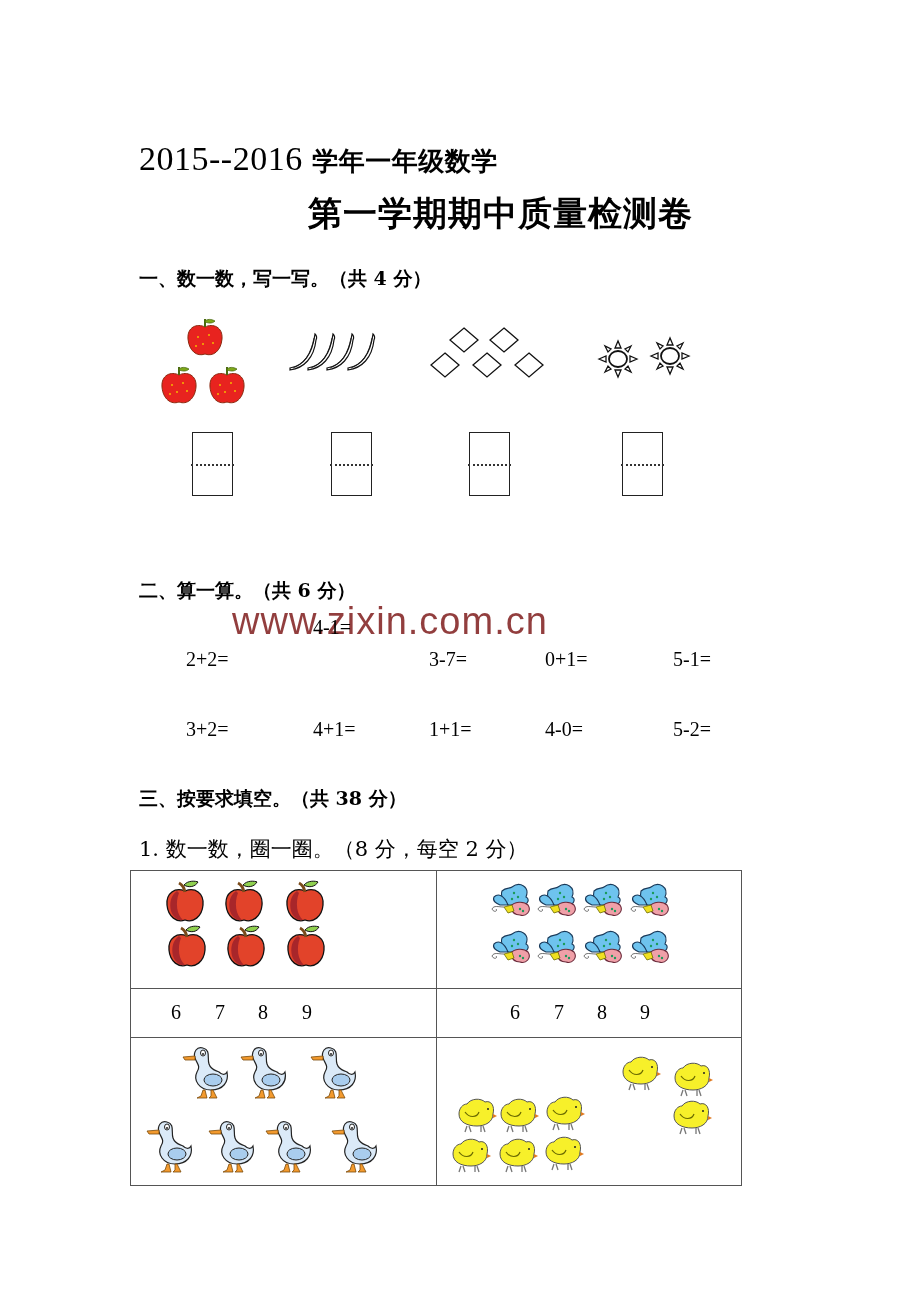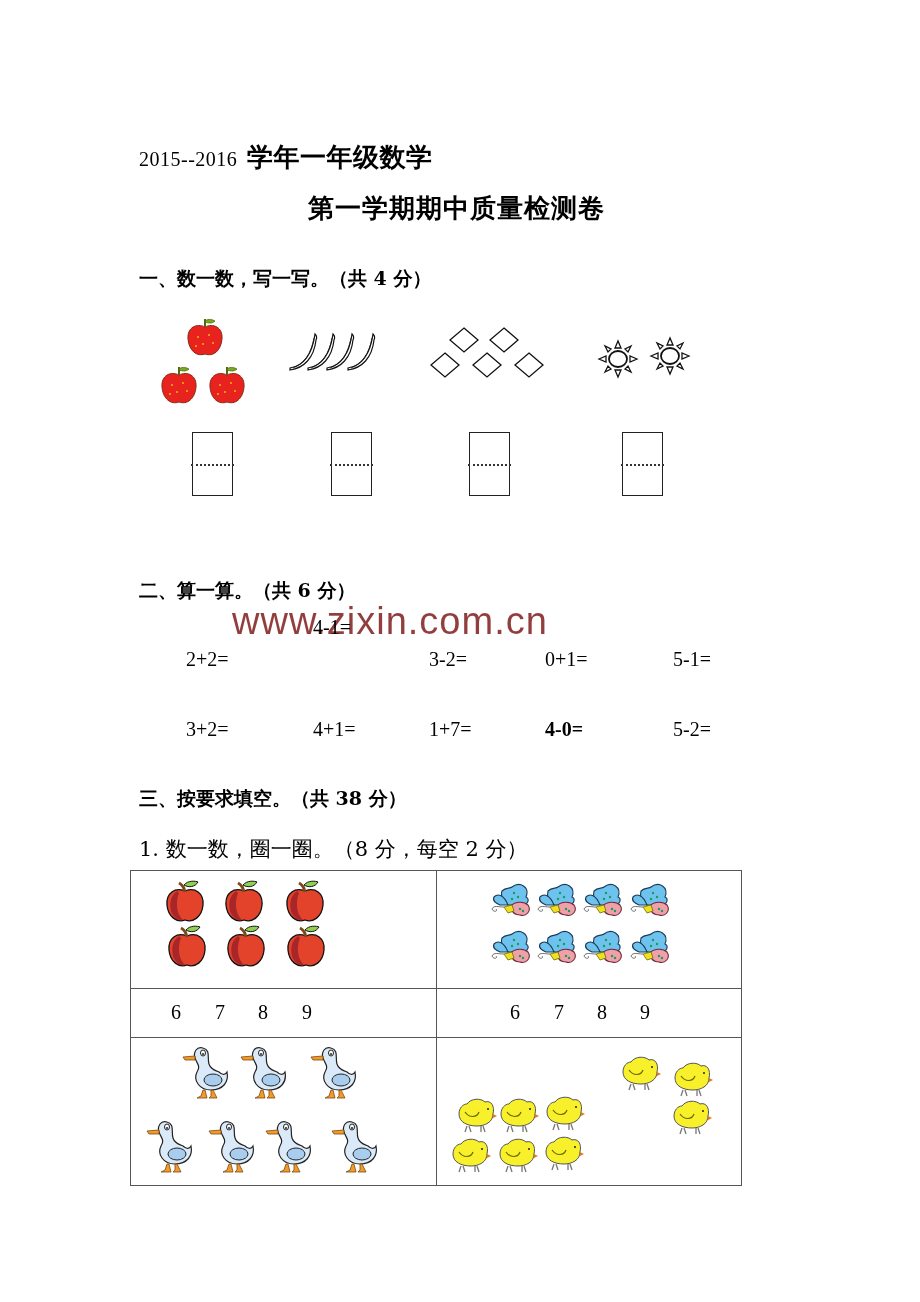--- a/index.html
+++ b/index.html
@@ -1,21 +1,21 @@
 <!DOCTYPE html>
 <html><head>
 <meta charset="utf-8">
 <style>
   html, body { margin: 0; padding: 0; background: #ffffff; }
   body { width: 920px; height: 1302px; position: relative; overflow: hidden;
          font-family: "DejaVu Serif", "Liberation Serif", serif; color: #000; }
   .abs { position: absolute; }
   .title1 { left: 139px; top: 140px; font-size: 26px; font-weight: bold; letter-spacing: 0.5px; white-space: nowrap; }
-  .title1 .num { font-family: "Liberation Serif", serif; font-weight: normal; font-size: 20px; }
-  .title2 { left: 308px; top: 191px; font-size: 26px; font-weight: bold; letter-spacing: 1px; white-space: nowrap; }
+  .title1 .num { font-family: "Liberation Serif", serif; font-weight: normal; font-size: 34px; }
+  .title2 { left: 308px; top: 191px; font-size: 34px; font-weight: bold; letter-spacing: 1px; white-space: nowrap; }
   .section { font-size: 19px; font-weight: bold; white-space: nowrap; }
   .sub { font-size: 21px; white-space: nowrap; }
   .eq { font-family: "Liberation Serif", serif; font-size: 20px; white-space: nowrap; }
   .watermark { left: 232px; top: 600px; font-family: "Liberation Sans", sans-serif; font-size: 38px;
                color: #7f1d1d; letter-spacing: 1px; white-space: nowrap; opacity: 0.85; pointer-events: none; }
   .wbox { width: 41px; height: 64px; border: 1.5px solid #222; box-sizing: border-box; }
   .wbox .mid { position: absolute; left: -2px; right: -2px; top: 31px; border-top: 2px dotted #333; }
   table.grid { position: absolute; left: 130px; top: 870px; width: 612px; border-collapse: collapse; }
   table.grid td { border: 1.5px solid #555; padding: 0; position: relative; vertical-align: top; }
   .opts { font-family: "Liberation Serif", serif; font-size: 20px; }
@@ -133,28 +133,28 @@
   </div>
 <div class="abs wbox" style="left:622px; top:432px;">
     <div class="mid"></div>
   </div>
 
 <div class="abs section" style="left:139px; top:578px;">二、算一算。（共 6 分）</div>
 <div class="abs watermark">www.zixin.com.cn</div>
 
 <div class="abs eq" style="left:186px; top:648px;">2+2=</div>
 <div class="abs eq" style="left:313px; top:616px;">4-1=</div>
-<div class="abs eq" style="left:429px; top:648px;">3-2=</div>
+<div class="abs eq" style="left:429px; top:648px;">3-7=</div>
 <div class="abs eq" style="left:545px; top:648px;">0+1=</div>
 <div class="abs eq" style="left:673px; top:648px;">5-1=</div>
 
 <div class="abs eq" style="left:186px; top:718px;">3+2=</div>
 <div class="abs eq" style="left:313px; top:718px;">4+1=</div>
-<div class="abs eq" style="left:429px; top:718px;">1+7=</div>
-<div class="abs eq" style="left:545px; top:718px;font-weight:bold;">4-0=</div>
+<div class="abs eq" style="left:429px; top:718px;">1+1=</div>
+<div class="abs eq" style="left:545px; top:718px;">4-0=</div>
 <div class="abs eq" style="left:673px; top:718px;">5-2=</div>
 
 <div class="abs section" style="left:139px; top:786px;">三、按要求填空。（共 38 分）</div>
 <div class="abs sub" style="left:139px; top:835px;">1. 数一数，圈一圈。（8 分，每空 2 分）</div>
 
 <table class="grid">
   <tbody>
       <tr style="height:118px;">
     <td style="width:305px;">
       <svg width="200" height="100" style="position:absolute; left:34px; top:8px;">

